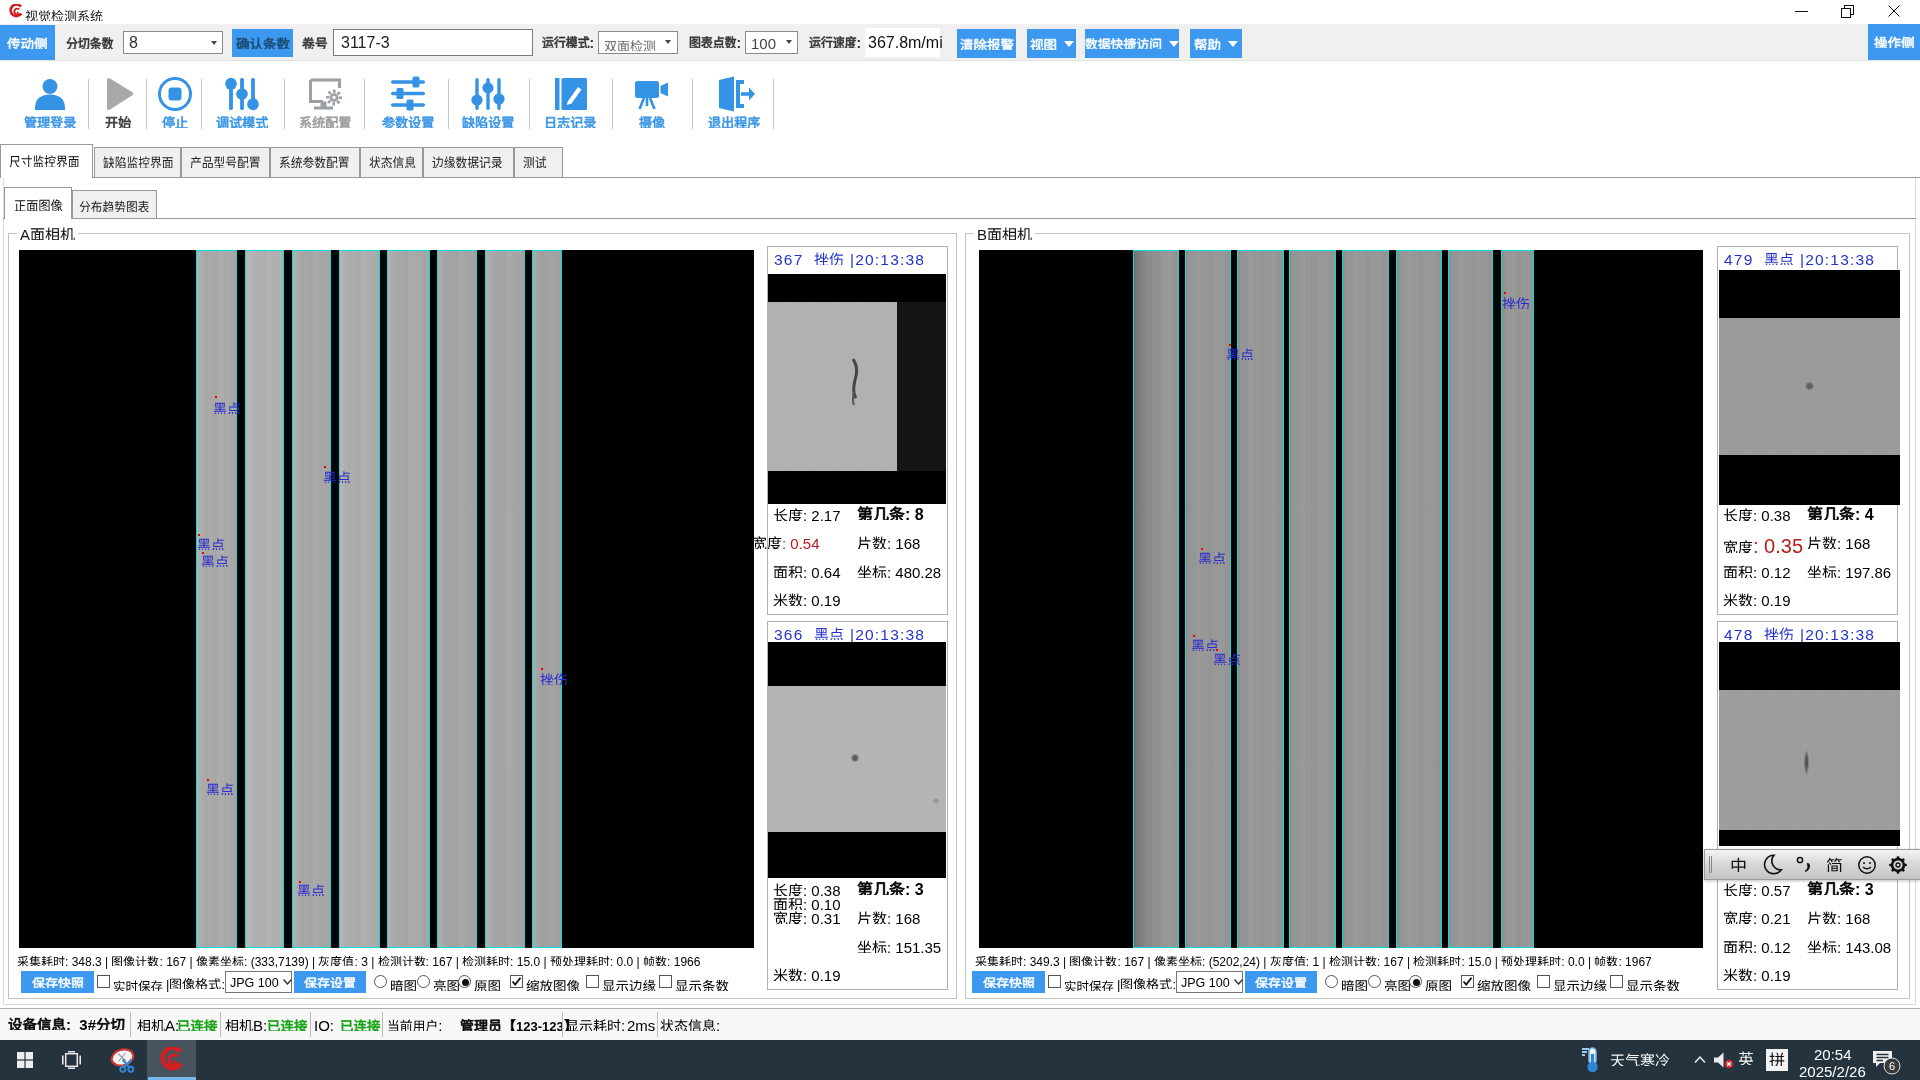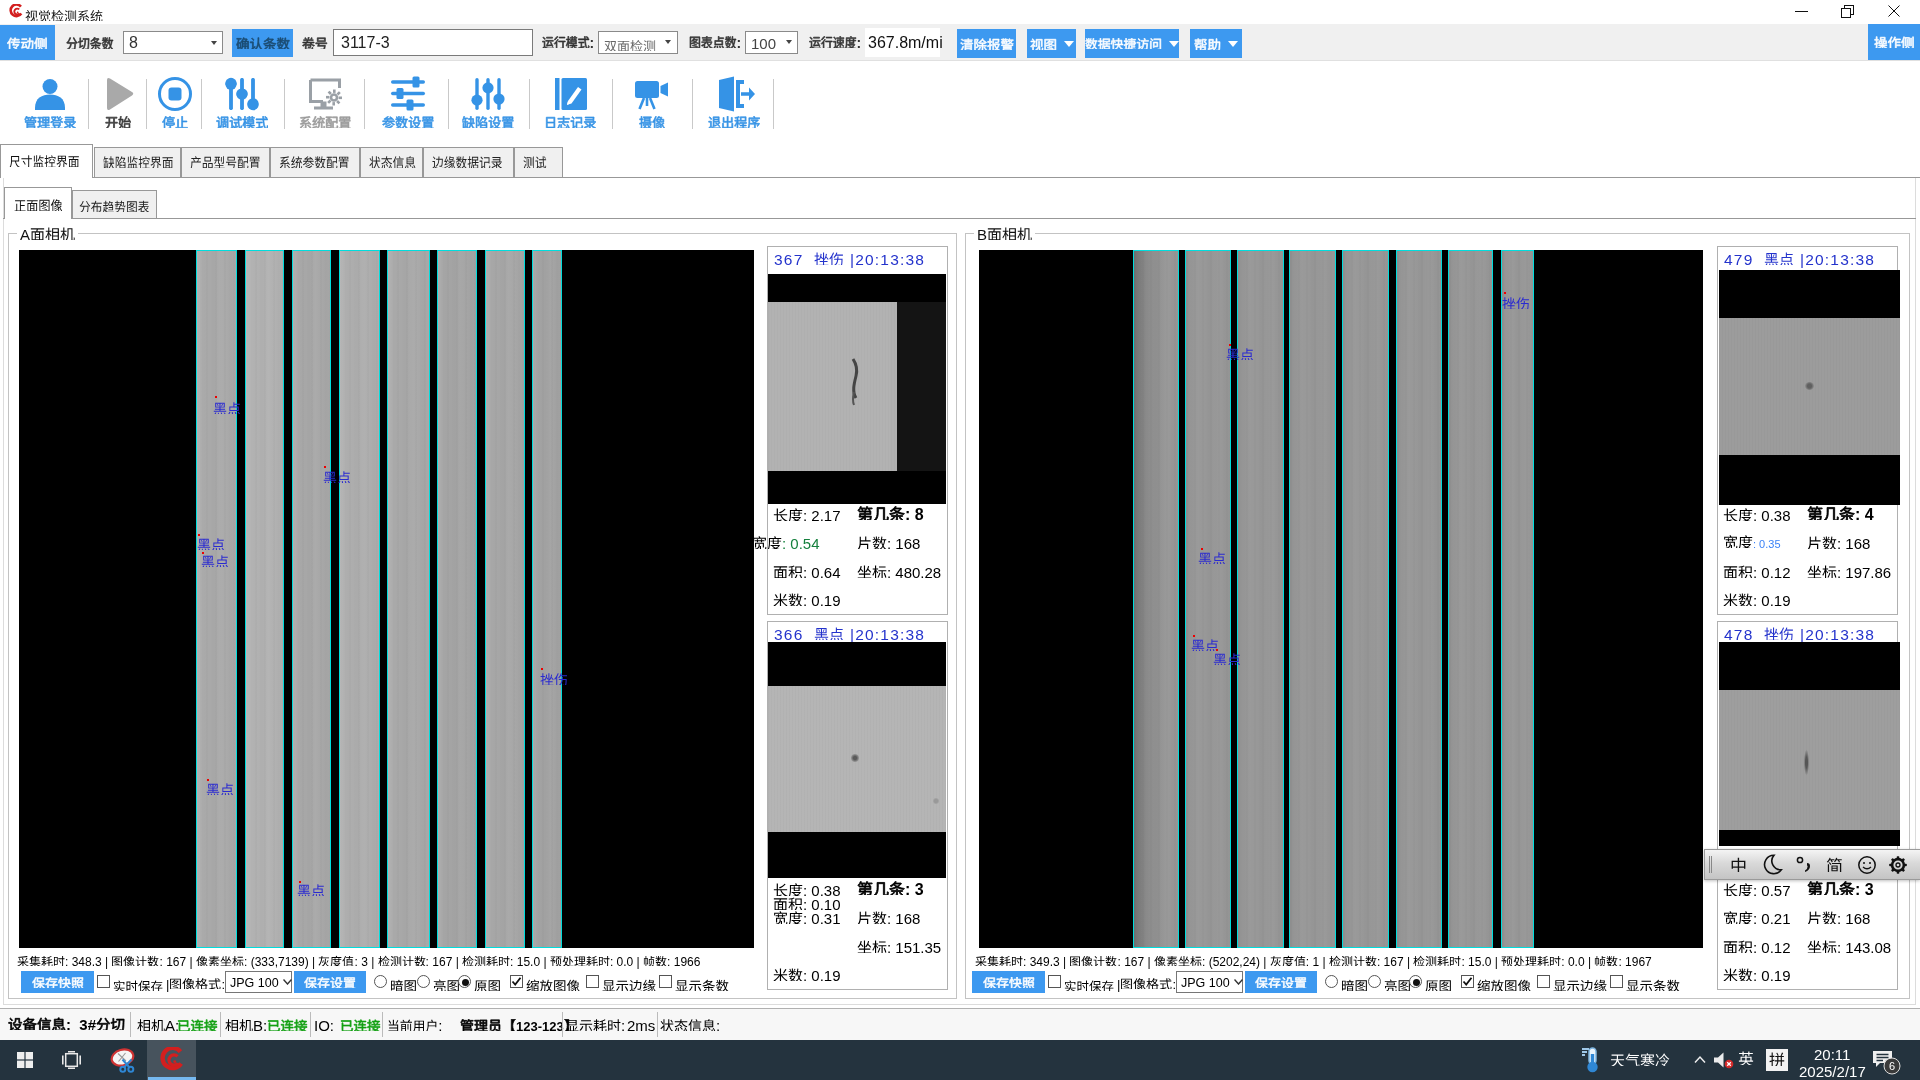--- a/index.html
+++ b/index.html
@@ -547,21 +547,21 @@
         <path d="M86 103 C84 98 85 94 86 90" stroke="#555" stroke-width="2" fill="none"></path>
       </svg></div>
     <div class="abs" style="left:129px;top:28px;width:49px;height:169px;background:#141414"></div>
   </div>
 <div class="tx" style="left:773px;top:507px;font-size:15px;color:#000"><svg class="c" width="30.0" height="13" viewBox="0 -13 30.0 13">
       <g fill="#000">
         <use href="#g957F" transform="translate(0 0) scale(0.06 -0.06)"></use>
         <use href="#g5EA6" transform="translate(15 0) scale(0.06 -0.06)"></use>
       </g>
     </svg>: 2.17</div>
-<div class="tx" style="left:752px;top:535px;font-size:15px;color:#15803d"><svg class="c" width="30.0" height="13" viewBox="0 -13 30.0 13">
+<div class="tx" style="left:752px;top:535px;font-size:15px;color:#b91c1c"><svg class="c" width="30.0" height="13" viewBox="0 -13 30.0 13">
       <g fill="#000">
         <use href="#g5BBD" transform="translate(0 0) scale(0.06 -0.06)"></use>
         <use href="#g5EA6" transform="translate(15 0) scale(0.06 -0.06)"></use>
       </g>
     </svg>: 0.54</div>
 <div class="tx" style="left:773px;top:564px;font-size:15px;color:#000"><svg class="c" width="30.0" height="13" viewBox="0 -13 30.0 13">
       <g fill="#000">
         <use href="#g9762" transform="translate(0 0) scale(0.06 -0.06)"></use>
         <use href="#g79EF" transform="translate(15 0) scale(0.06 -0.06)"></use>
       </g>
@@ -658,21 +658,21 @@
     <div class="abs" style="left:0px;top:48px;width:181px;height:137px;background:repeating-linear-gradient(90deg,rgba(0,0,0,.018) 0 1px,rgba(255,255,255,0) 1px 3px);background-color:#9c9c9c">
       <div class="abs" style="left:86px;top:64px;width:9px;height:8px;border-radius:50%;background:radial-gradient(circle,#606060 0 35%,#8a8a8a 70%,#9c9c9c)"></div>
     </div>
   </div>
 <div class="tx" style="left:1723px;top:507px;font-size:15px;color:#000"><svg class="c" width="30.0" height="13" viewBox="0 -13 30.0 13">
       <g fill="#000">
         <use href="#g957F" transform="translate(0 0) scale(0.06 -0.06)"></use>
         <use href="#g5EA6" transform="translate(15 0) scale(0.06 -0.06)"></use>
       </g>
     </svg>: 0.38</div>
-<div class="tx" style="left:1723px;top:535px;font-size:11px;color:#3b82f6"><svg class="c" width="30.0" height="13" viewBox="0 -13 30.0 13">
+<div class="tx" style="left:1723px;top:535px;font-size:20px;color:#b91c1c"><svg class="c" width="30.0" height="13" viewBox="0 -13 30.0 13">
       <g fill="#000">
         <use href="#g5BBD" transform="translate(0 0) scale(0.06 -0.06)"></use>
         <use href="#g5EA6" transform="translate(15 0) scale(0.06 -0.06)"></use>
       </g>
     </svg>: 0.35</div>
 <div class="tx" style="left:1723px;top:564px;font-size:15px;color:#000"><svg class="c" width="30.0" height="13" viewBox="0 -13 30.0 13">
       <g fill="#000">
         <use href="#g9762" transform="translate(0 0) scale(0.06 -0.06)"></use>
         <use href="#g79EF" transform="translate(15 0) scale(0.06 -0.06)"></use>
       </g>
@@ -1250,22 +1250,22 @@
       <g fill="#fff">
         <use href="#g82F1" transform="translate(0 0) scale(0.064 -0.064)"></use>
       </g>
     </svg></div>
 <div class="abs" style="left:1766px;top:1049px;width:22px;height:22px;background:#f2f2f2"></div>
 <div class="abs" style="left:1769px;top:1052px"><svg class="c" width="16.0" height="14" viewBox="0 -14 16.0 14">
       <g fill="#111">
         <use href="#g62FC" transform="translate(0 0) scale(0.064 -0.064)"></use>
       </g>
     </svg></div>
-<div class="tx" style="left:1814px;top:1046px;font-size:15px;color:#fff">20:11</div>
-<div class="tx" style="left:1799px;top:1063px;font-size:15px;color:#fff">2025/2/17</div>
+<div class="tx" style="left:1814px;top:1046px;font-size:15px;color:#fff">20:54</div>
+<div class="tx" style="left:1799px;top:1063px;font-size:15px;color:#fff">2025/2/26</div>
 <svg class="abs" style="left:1872px;top:1050px" width="21" height="19" viewBox="0 0 21 19">
     <path d="M1 1 H20 V13 H8 L4 17 V13 H1 Z" fill="#f0f0f0"></path>
     <path d="M4.5 4.5 H16.5 M4.5 7.5 H16.5 M4.5 10.5 H11" stroke="#24333e" stroke-width="1.4"></path>
   </svg>
 <svg class="abs" style="left:1883px;top:1057px" width="18" height="18" viewBox="0 0 18 18">
     <circle cx="9" cy="9" r="8" fill="#3a3a3a" stroke="#ddd" stroke-width="1"></circle>
     <text x="9" y="13" text-anchor="middle" font-family="Liberation Sans" font-size="11" fill="#fff">6</text>
   </svg>
 <svg width="0" height="0" style="position:absolute">
     <defs>

